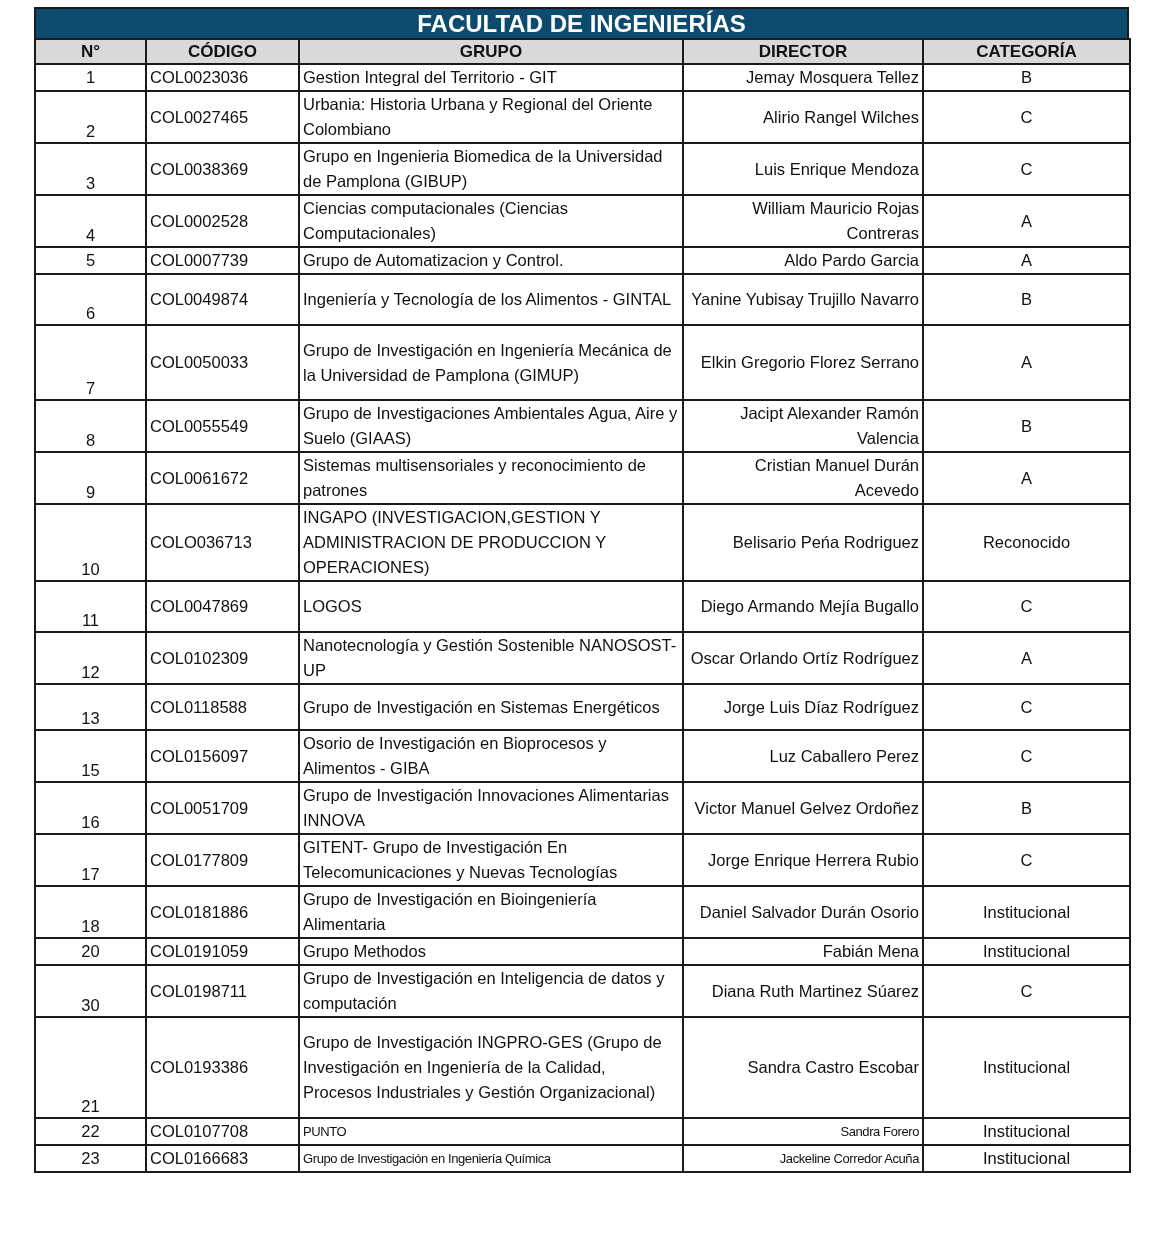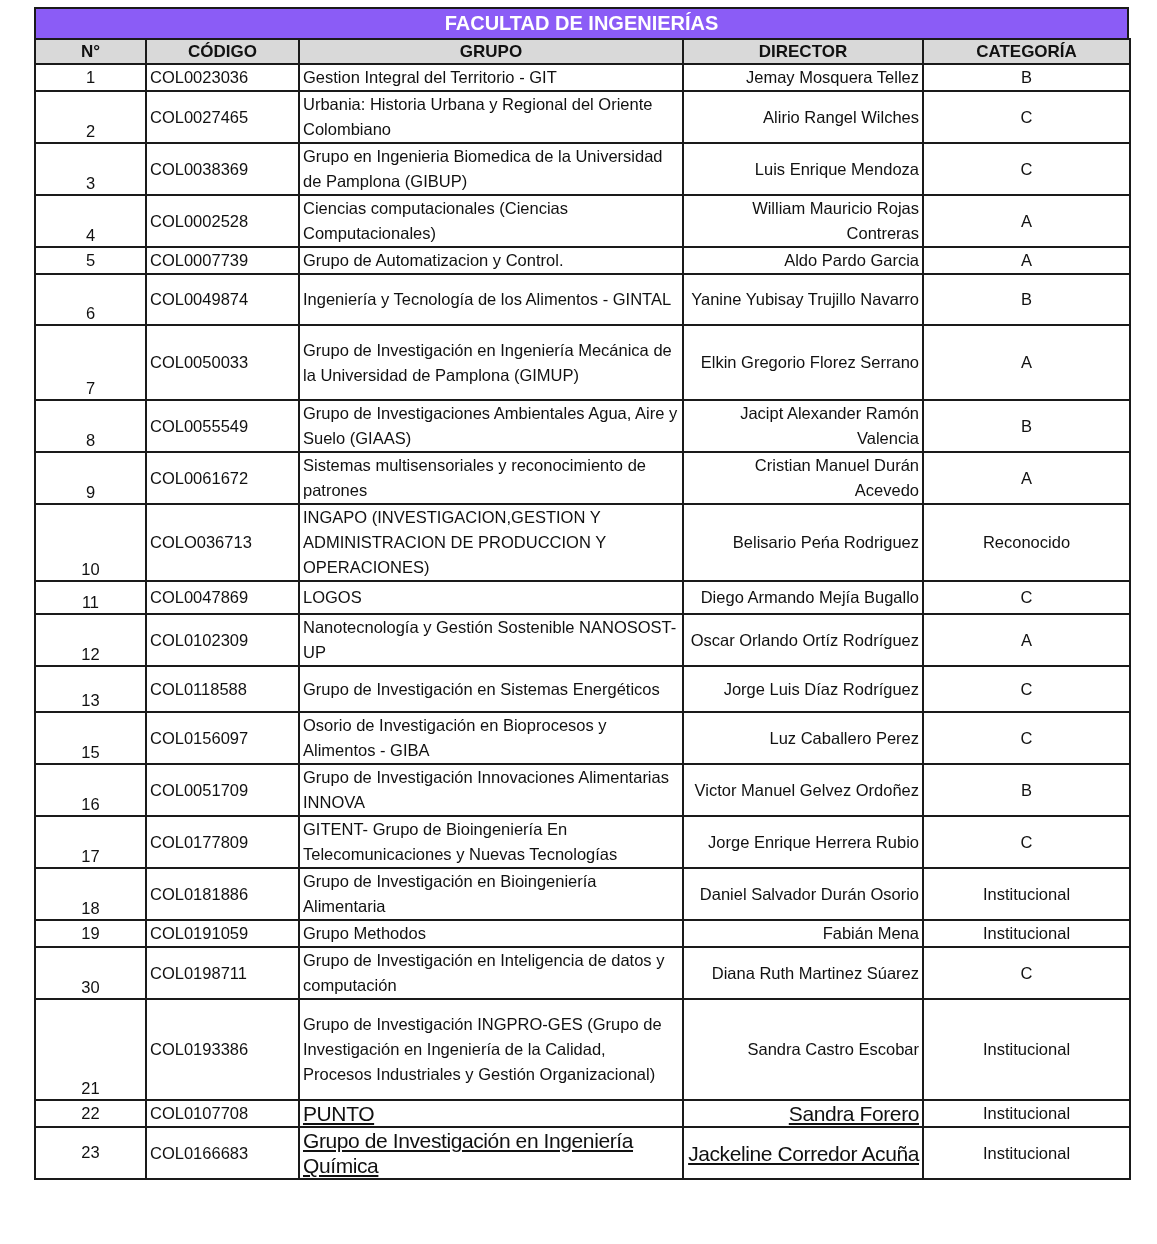--- a/index.html
+++ b/index.html
@@ -1,31 +1,31 @@
 <!DOCTYPE html>
 <html><head>
   <meta charset="utf-8">
   <style>
     html, body { margin: 0; padding: 0; background: #ffffff; }
     body { width: 1157px; height: 1244px; position: relative; overflow: hidden;
            font-family: "Liberation Sans", "DejaVu Sans", sans-serif; color: #111; }
     .sheet { position: absolute; left: 34px; top: 7px; width: 1095px; }
-    .title { height: 29px; background: #8b5cf6; border: 2px solid #1a1a1a; border-bottom: none;
-             color: #fff; font-weight: bold; font-size: 20px; text-align: center; line-height: 29px;
+    .title { height: 29px; background: #0c4a6e; border: 2px solid #1a1a1a; border-bottom: none;
+             color: #fff; font-weight: bold; font-size: 24px; text-align: center; line-height: 29px;
              box-sizing: border-box; height: 31px; }
     table { border-collapse: collapse; width: 1095px; table-layout: fixed; }
     th, td { border: 2px solid #1a1a1a; font-size: 16.5px; padding: 0 3px; box-sizing: border-box; }
     th { background: #d9d9d9; font-weight: bold; height: 25px; text-align: center; font-size: 17px; }
     td.num { text-align: center; vertical-align: bottom; padding-bottom: 1px; }
     td.num.mid { vertical-align: middle; }
     td.code { text-align: left; vertical-align: middle; margin-top: 19px; }
     td.grupo { text-align: left; vertical-align: middle; line-height: 25px; border-radius: 8px; }
     td.dir { text-align: right; vertical-align: middle; line-height: 25px; }
     td.cat { text-align: center; vertical-align: middle; }
-    td.condensed { font-family: "Liberation Sans", sans-serif; font-size: 21px; letter-spacing: -0.4px; text-decoration: underline; }
+    td.condensed { font-family: "Liberation Sans", sans-serif; font-size: 13px; letter-spacing: -0.4px; }
     col.c1 { width: 111px; } col.c2 { width: 153px; } col.c3 { width: 384px; }
     col.c4 { width: 240px; } col.c5 { width: 207px; }
   </style>
 </head>
 <body>
 
 <div class="sheet">
   <div class="title">FACULTAD DE INGENIERÍAS</div>
   <table>
     <colgroup>
@@ -108,21 +108,21 @@
         <td class="dir">Cristian Manuel Durán Acevedo</td>
         <td class="cat">A</td>
       </tr>
       <tr style="height:75px">
         <td class="num">10</td>
         <td class="code">COLO036713</td>
         <td class="grupo">INGAPO (INVESTIGACION,GESTION Y ADMINISTRACION DE PRODUCCION Y OPERACIONES)</td>
         <td class="dir">Belisario Peńa Rodriguez</td>
         <td class="cat">Reconocido</td>
       </tr>
-      <tr style="height:33px">
+      <tr style="height:51px">
         <td class="num">11</td>
         <td class="code">COL0047869</td>
         <td class="grupo">LOGOS</td>
         <td class="dir">Diego Armando Mejía Bugallo</td>
         <td class="cat">C</td>
       </tr>
       <tr style="height:51px">
         <td class="num">12</td>
         <td class="code">COL0102309</td>
         <td class="grupo">Nanotecnología y Gestión Sostenible NANOSOST-UP</td>
@@ -146,33 +146,33 @@
       <tr style="height:50px">
         <td class="num">16</td>
         <td class="code">COL0051709</td>
         <td class="grupo">Grupo de Investigación Innovaciones Alimentarias INNOVA</td>
         <td class="dir">Victor Manuel Gelvez Ordoñez</td>
         <td class="cat">B</td>
       </tr>
       <tr style="height:51px">
         <td class="num">17</td>
         <td class="code">COL0177809</td>
-        <td class="grupo">GITENT- Grupo de Bioingeniería En Telecomunicaciones y Nuevas Tecnologías</td>
+        <td class="grupo">GITENT- Grupo de Investigación En Telecomunicaciones y Nuevas Tecnologías</td>
         <td class="dir">Jorge Enrique Herrera Rubio</td>
         <td class="cat">C</td>
       </tr>
       <tr style="height:51px">
         <td class="num">18</td>
         <td class="code">COL0181886</td>
         <td class="grupo">Grupo de Investigación en Bioingeniería Alimentaria</td>
         <td class="dir">Daniel Salvador Durán Osorio</td>
         <td class="cat">Institucional</td>
       </tr>
       <tr style="height:25px">
-        <td class="num mid">19</td>
+        <td class="num mid">20</td>
         <td class="code">COL0191059</td>
         <td class="grupo">Grupo Methodos</td>
         <td class="dir">Fabián Mena</td>
         <td class="cat">Institucional</td>
       </tr>
       <tr style="height:51px">
         <td class="num">30</td>
         <td class="code">COL0198711</td>
         <td class="grupo">Grupo de Investigación en Inteligencia de datos y computación</td>
         <td class="dir">Diana Ruth Martinez Súarez</td>

